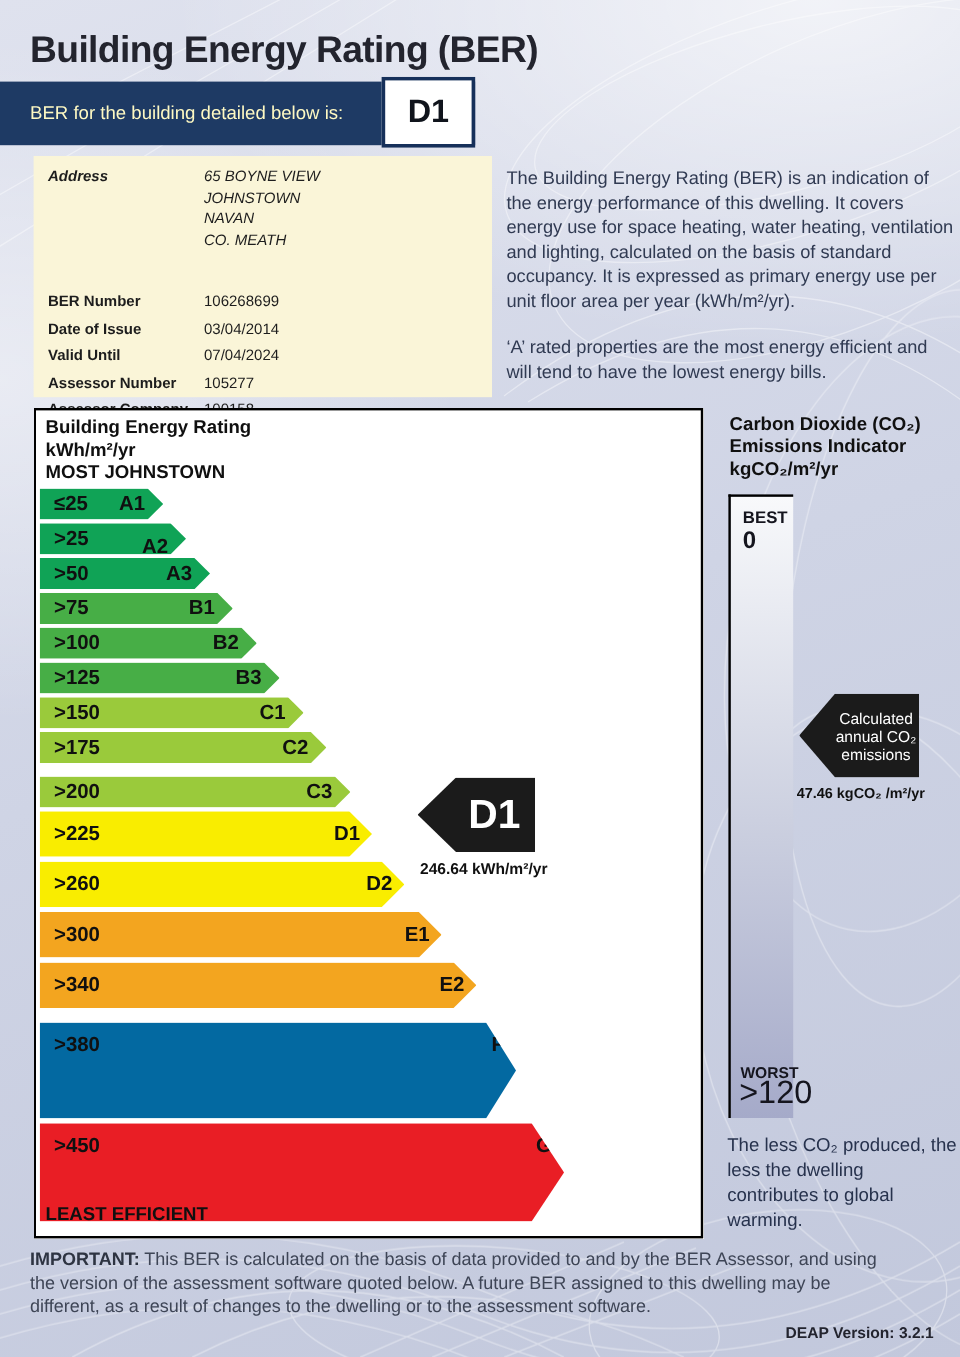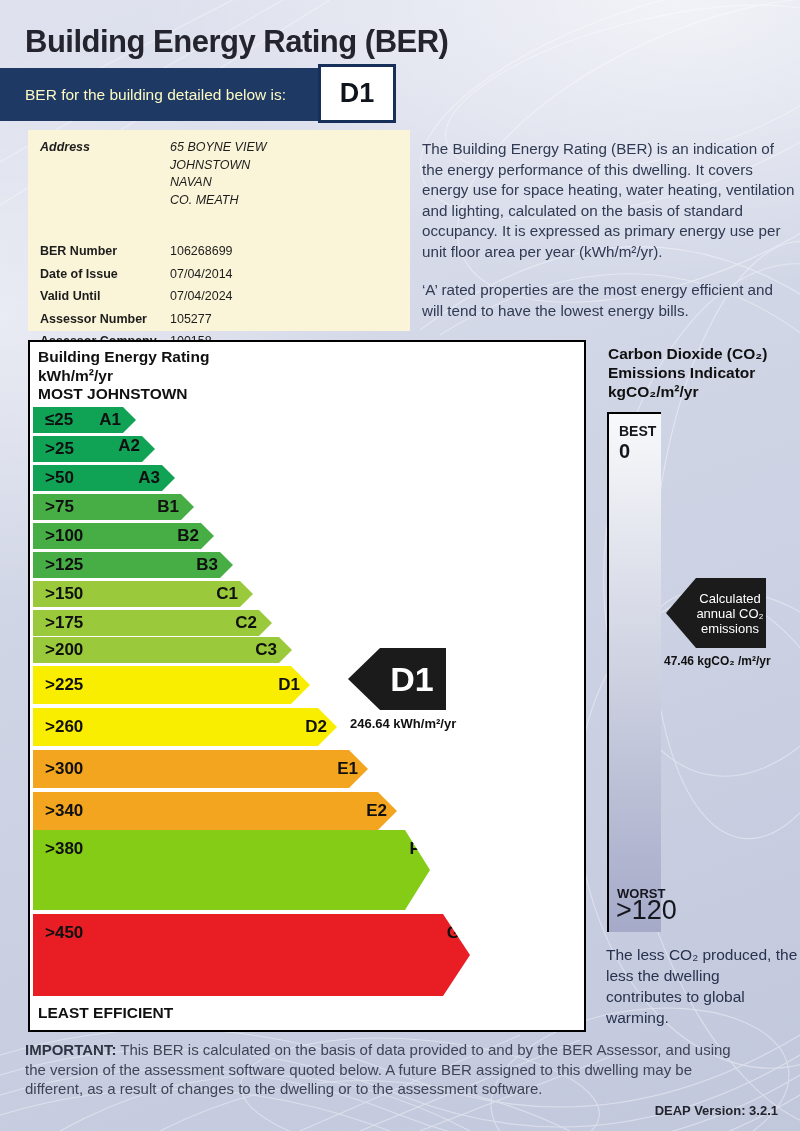--- a/index.html
+++ b/index.html
@@ -112,21 +112,21 @@
           <div>CO. MEATH</div>
         </div>
     </div>
     <div id="field-rows">
         <div class="field-row">
     <span class="field-label">BER Number</span>
     <span class="field-value">106268699</span>
   </div>
         <div class="field-row">
     <span class="field-label">Date of Issue</span>
-    <span class="field-value">07/04/2014</span>
+    <span class="field-value">03/04/2014</span>
   </div>
         <div class="field-row">
     <span class="field-label">Valid Until</span>
     <span class="field-value">07/04/2024</span>
   </div>
         <div class="field-row">
     <span class="field-label">Assessor Number</span>
     <span class="field-value">105277</span>
   </div>
         <div class="field-row">
@@ -147,21 +147,21 @@
       <div>kWh/m²/yr</div>
       <div>MOST JOHNSTOWN</div>
     </div>
     <div id="bands">
         <div class="band" style="width: 103px; height: 26px; background: rgb(16, 163, 86); margin-bottom: 3px; clip-path: polygon(0px 0px, calc(100% - 13px) 0px, 100% 50%, calc(100% - 13px) 100%, 0px 100%);">
     <span class="range" style="top: 3px;">≤25</span>
     <span class="letter" style="top: 3px; right: 15px;">A1</span>
   </div>
         <div class="band" style="width: 122px; height: 26px; background: rgb(16, 163, 86); margin-bottom: 3px; clip-path: polygon(0px 0px, calc(100% - 13px) 0px, 100% 50%, calc(100% - 13px) 100%, 0px 100%);">
     <span class="range" style="top: 3px;">&gt;25</span>
-    <span class="letter" style="top: 0; right: 15px;">A2</span>
+    <span class="letter" style="top: 10px; right: 15px;">A2</span>
   </div>
         <div class="band" style="width: 142px; height: 26px; background: rgb(16, 163, 86); margin-bottom: 3px; clip-path: polygon(0px 0px, calc(100% - 13px) 0px, 100% 50%, calc(100% - 13px) 100%, 0px 100%);">
     <span class="range" style="top: 3px;">&gt;50</span>
     <span class="letter" style="top: 3px; right: 15px;">A3</span>
   </div>
         <div class="band" style="width: 161px; height: 26px; background: rgb(71, 174, 70); margin-bottom: 3px; clip-path: polygon(0px 0px, calc(100% - 13px) 0px, 100% 50%, calc(100% - 13px) 100%, 0px 100%);">
     <span class="range" style="top: 3px;">&gt;75</span>
     <span class="letter" style="top: 3px; right: 15px;">B1</span>
   </div>
         <div class="band" style="width: 181px; height: 26px; background: rgb(71, 174, 70); margin-bottom: 3px; clip-path: polygon(0px 0px, calc(100% - 13px) 0px, 100% 50%, calc(100% - 13px) 100%, 0px 100%);">
@@ -169,45 +169,45 @@
     <span class="letter" style="top: 3px; right: 15px;">B2</span>
   </div>
         <div class="band" style="width: 200px; height: 26px; background: rgb(71, 174, 70); margin-bottom: 3px; clip-path: polygon(0px 0px, calc(100% - 13px) 0px, 100% 50%, calc(100% - 13px) 100%, 0px 100%);">
     <span class="range" style="top: 3px;">&gt;125</span>
     <span class="letter" style="top: 3px; right: 15px;">B3</span>
   </div>
         <div class="band" style="width: 220px; height: 26px; background: rgb(154, 202, 59); margin-bottom: 3px; clip-path: polygon(0px 0px, calc(100% - 13px) 0px, 100% 50%, calc(100% - 13px) 100%, 0px 100%);">
     <span class="range" style="top: 3px;">&gt;150</span>
     <span class="letter" style="top: 3px; right: 15px;">C1</span>
   </div>
-        <div class="band" style="width: 239px; height: 26px; background: rgb(154, 202, 59); margin-bottom: 1px; clip-path: polygon(0px 0px, calc(100% - 13px) 0px, 100% 50%, calc(100% - 13px) 100%, 0px 100%);">
+        <div class="band" style="width: 239px; height: 26px; background: rgb(154, 202, 59); margin-bottom: 11px; clip-path: polygon(0px 0px, calc(100% - 13px) 0px, 100% 50%, calc(100% - 13px) 100%, 0px 100%);">
     <span class="range" style="top: 3px;">&gt;175</span>
     <span class="letter" style="top: 3px; right: 15px;">C2</span>
   </div>
         <div class="band" style="width: 259px; height: 26px; background: rgb(154, 202, 59); margin-bottom: 3px; clip-path: polygon(0px 0px, calc(100% - 13px) 0px, 100% 50%, calc(100% - 13px) 100%, 0px 100%);">
     <span class="range" style="top: 3px;">&gt;200</span>
     <span class="letter" style="top: 3px; right: 15px;">C3</span>
   </div>
         <div class="band" style="width: 277px; height: 38px; background: rgb(249, 237, 0); margin-bottom: 4px; clip-path: polygon(0px 0px, calc(100% - 19px) 0px, 100% 50%, calc(100% - 19px) 100%, 0px 100%);">
     <span class="range" style="top: 9px;">&gt;225</span>
     <span class="letter" style="top: 9px; right: 10px;">D1</span>
   </div>
         <div class="band" style="width: 304px; height: 38px; background: rgb(249, 237, 0); margin-bottom: 4px; clip-path: polygon(0px 0px, calc(100% - 19px) 0px, 100% 50%, calc(100% - 19px) 100%, 0px 100%);">
     <span class="range" style="top: 9px;">&gt;260</span>
     <span class="letter" style="top: 9px; right: 10px;">D2</span>
   </div>
         <div class="band" style="width: 335px; height: 38px; background: rgb(243, 165, 31); margin-bottom: 4px; clip-path: polygon(0px 0px, calc(100% - 19px) 0px, 100% 50%, calc(100% - 19px) 100%, 0px 100%);">
     <span class="range" style="top: 9px;">&gt;300</span>
     <span class="letter" style="top: 9px; right: 10px;">E1</span>
   </div>
-        <div class="band" style="width: 364px; height: 38px; background: rgb(243, 165, 31); margin-bottom: 0; clip-path: polygon(0px 0px, calc(100% - 19px) 0px, 100% 50%, calc(100% - 19px) 100%, 0px 100%);">
+        <div class="band" style="width: 364px; height: 38px; background: rgb(243, 165, 31); margin-bottom: 12px; clip-path: polygon(0px 0px, calc(100% - 19px) 0px, 100% 50%, calc(100% - 19px) 100%, 0px 100%);">
     <span class="range" style="top: 9px;">&gt;340</span>
     <span class="letter" style="top: 9px; right: 10px;">E2</span>
   </div>
-        <div class="band" style="width: 397px; height: 80px; background: #84cc16; margin-bottom: 4px; clip-path: polygon(0px 0px, calc(100% - 25px) 0px, 100% 50%, calc(100% - 25px) 100%, 0px 100%);">
+        <div class="band" style="width: 397px; height: 80px; background: #0369a1; margin-bottom: 4px; clip-path: polygon(0px 0px, calc(100% - 25px) 0px, 100% 50%, calc(100% - 25px) 100%, 0px 100%);">
     <span class="range" style="top: 9px;">&gt;380</span>
     <span class="letter" style="top: 9px; right: 10px;">F</span>
   </div>
         <div class="band" style="width: 437px; height: 82px; background: rgb(233, 30, 37); margin-bottom: 0; clip-path: polygon(0px 0px, calc(100% - 27px) 0px, 100% 50%, calc(100% - 27px) 100%, 0px 100%);">
     <span class="range" style="top: 9px;">&gt;450</span>
     <span class="letter" style="top: 9px; right: 10px;">G</span>
   </div>
       </div>
     <div class="least-label">LEAST EFFICIENT</div>
   </section>

